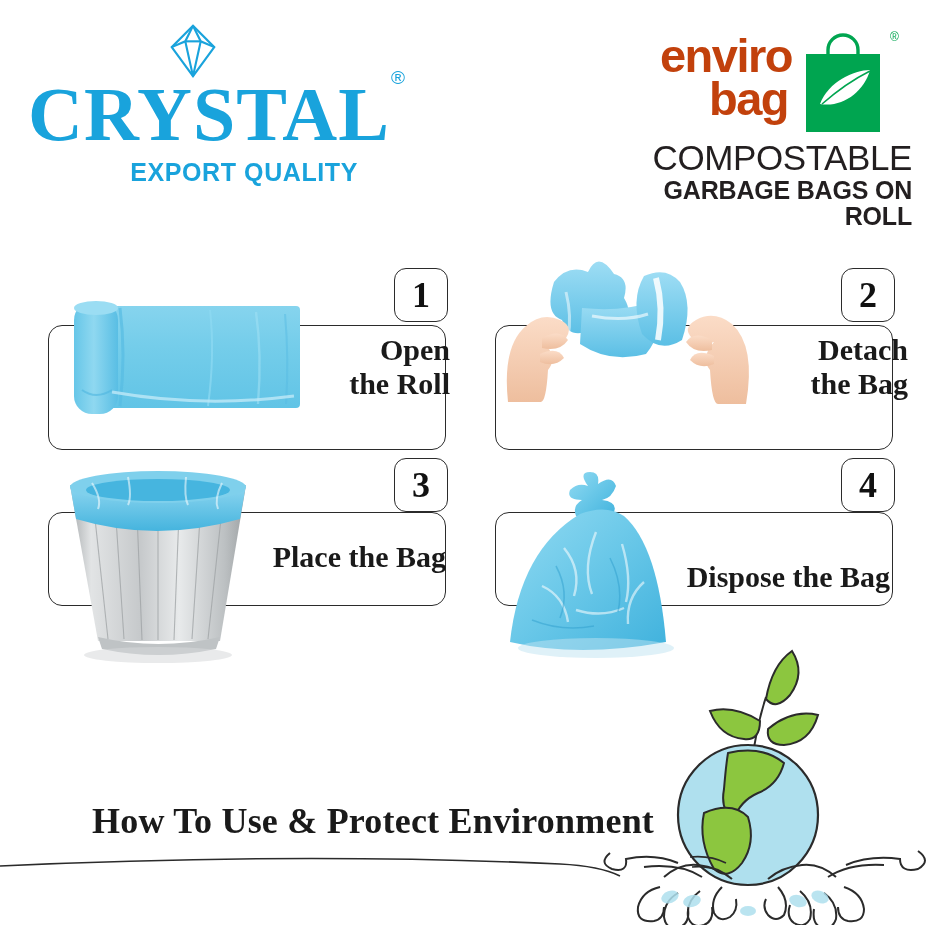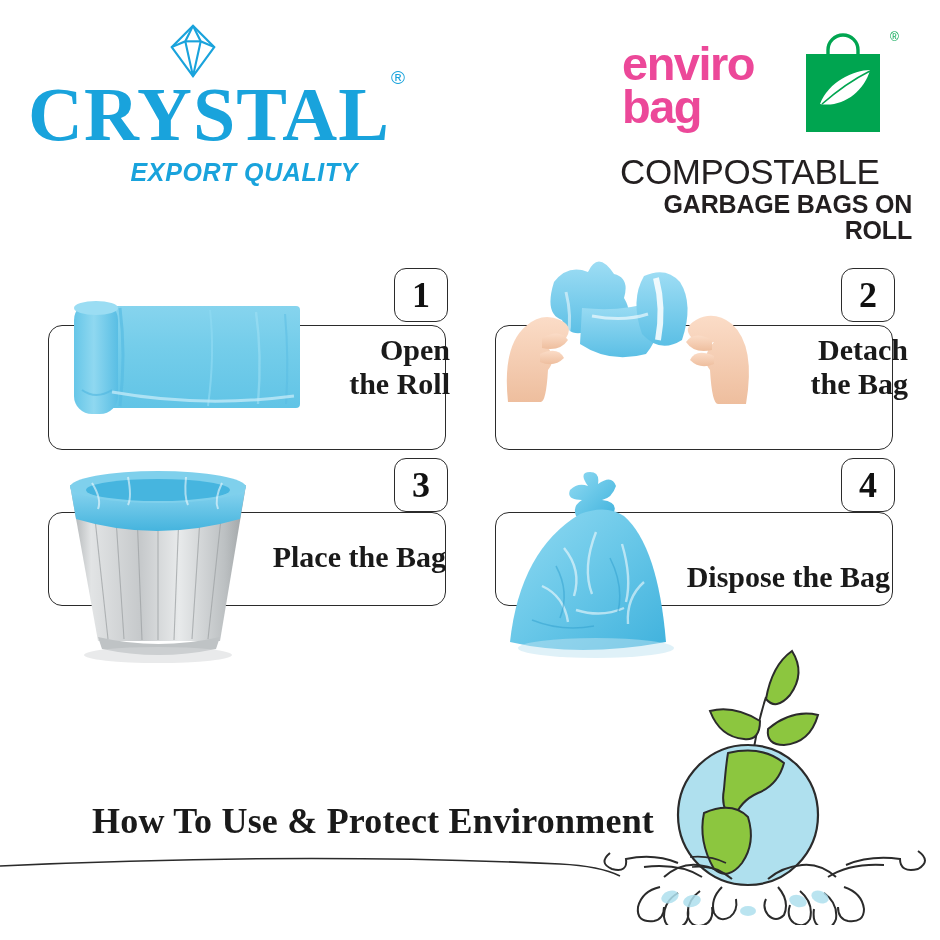--- a/index.html
+++ b/index.html
@@ -30,37 +30,37 @@
     font-size:19px;
     vertical-align:super;
     font-family:"Liberation Sans",sans-serif;
     font-weight:normal;
     position:relative;
     top:-30px;
     left:1px;
   }
   .crystal-sub{
     font-size:25px;font-weight:bold;color:#19A3DC;
-    letter-spacing:0.6px;margin-top:8px;font-style:italic;
+    letter-spacing:0.6px;margin-top:8px;
   }
 
   
   .enviro-brand{position:absolute;left:620px;top:26px;width:292px;}
   .enviro-top{position:relative;height:112px;}
   .enviro-words{
-    position:absolute;left:2px;top:16px;width:170px;
-    color:#ec4899;font-weight:bold;font-size:47px;line-height:0.92;
-    text-align:left;letter-spacing:-1.5px;
+    position:absolute;left:2px;top:8px;width:170px;
+    color:#c2410c;font-weight:bold;font-size:47px;line-height:0.92;
+    text-align:right;letter-spacing:-1.5px;
   }
   .enviro-words .l2{padding-right:4px;}
   .bagmark{position:absolute;left:178px;top:0px;width:90px;height:108px;}
   .reg-sup{position:absolute;left:270px;top:4px;font-size:12px;color:#00A550;}
   .compostable{
     font-size:35px;color:#231f20;letter-spacing:-0.4px;
-    text-align:left;line-height:1;margin-top:16px;font-weight:normal;
+    text-align:right;line-height:1;margin-top:2px;font-weight:normal;
   }
   .garbage-line{
     font-size:25px;color:#231f20;font-weight:bold;letter-spacing:-0.2px;
     text-align:right;line-height:1.05;margin-top:2px;
   }
   .tagline-banner{
     margin-top:5px;height:23px;border-radius:5px;
     background:linear-gradient(180deg,#2BB6E8 0%,#139FDA 100%);
     color:#ffffff;font-size:13px;font-weight:bold;font-style:italic;
     display:flex;align-items:center;justify-content:center;

